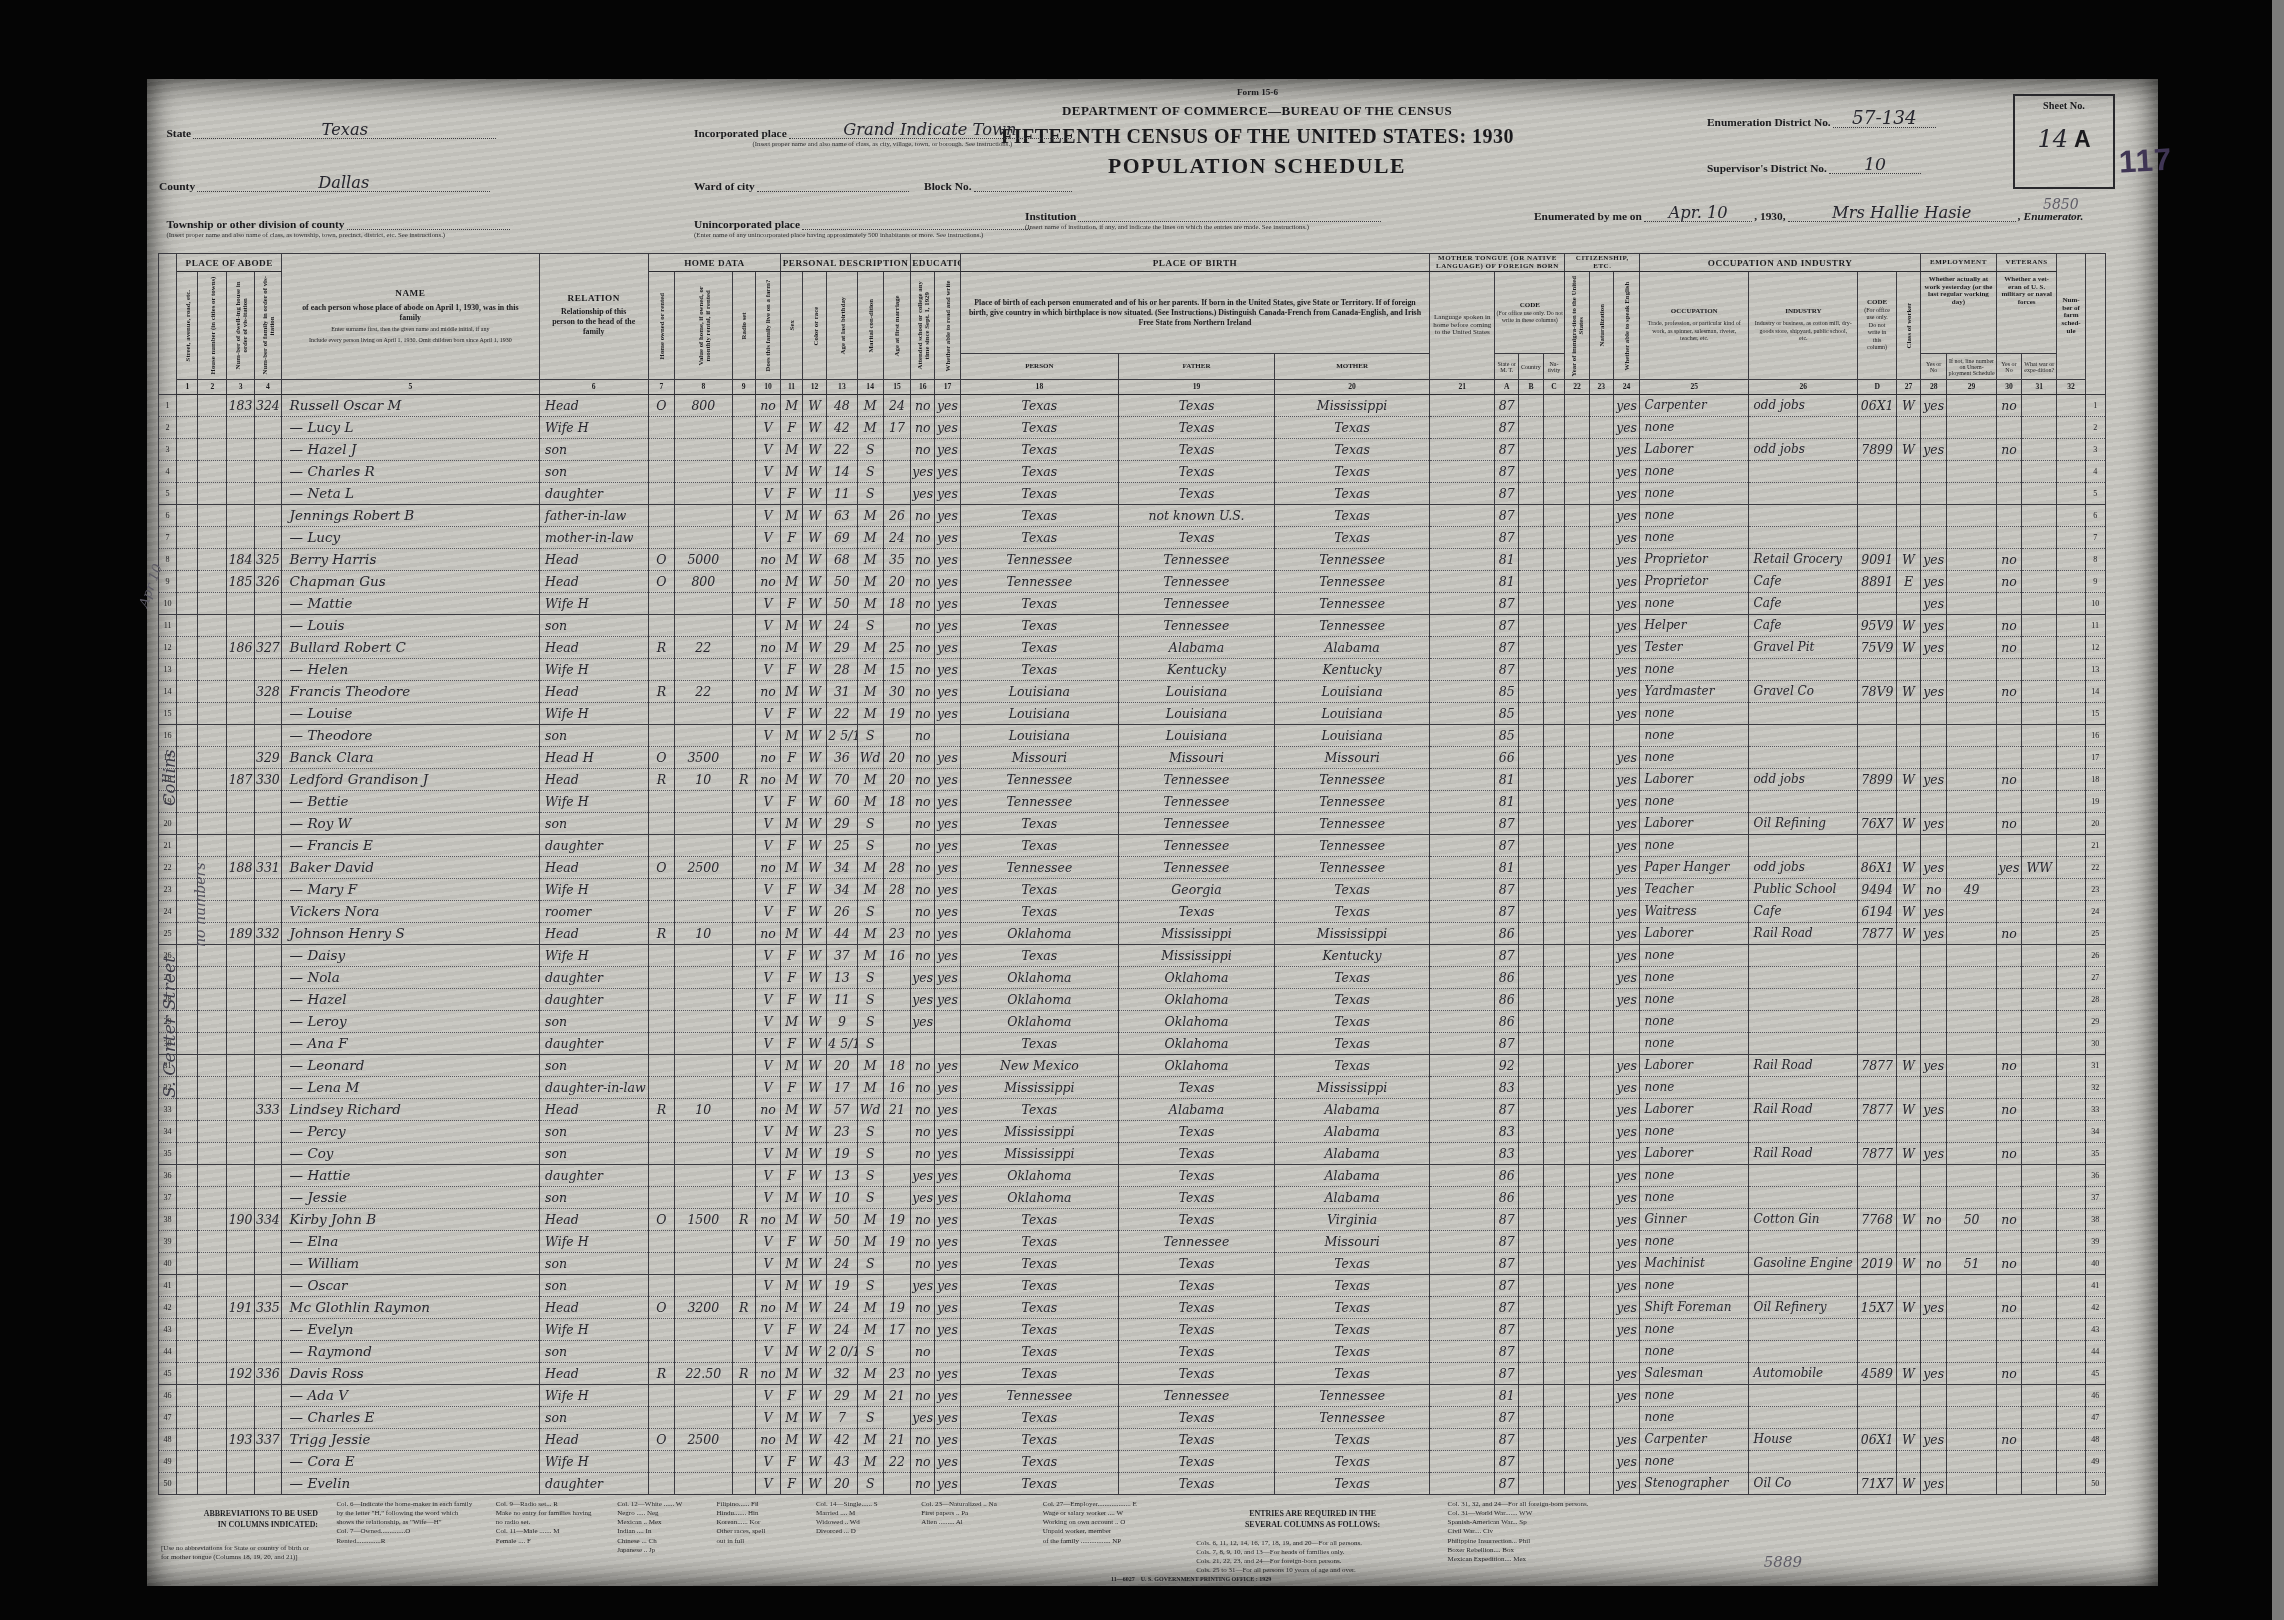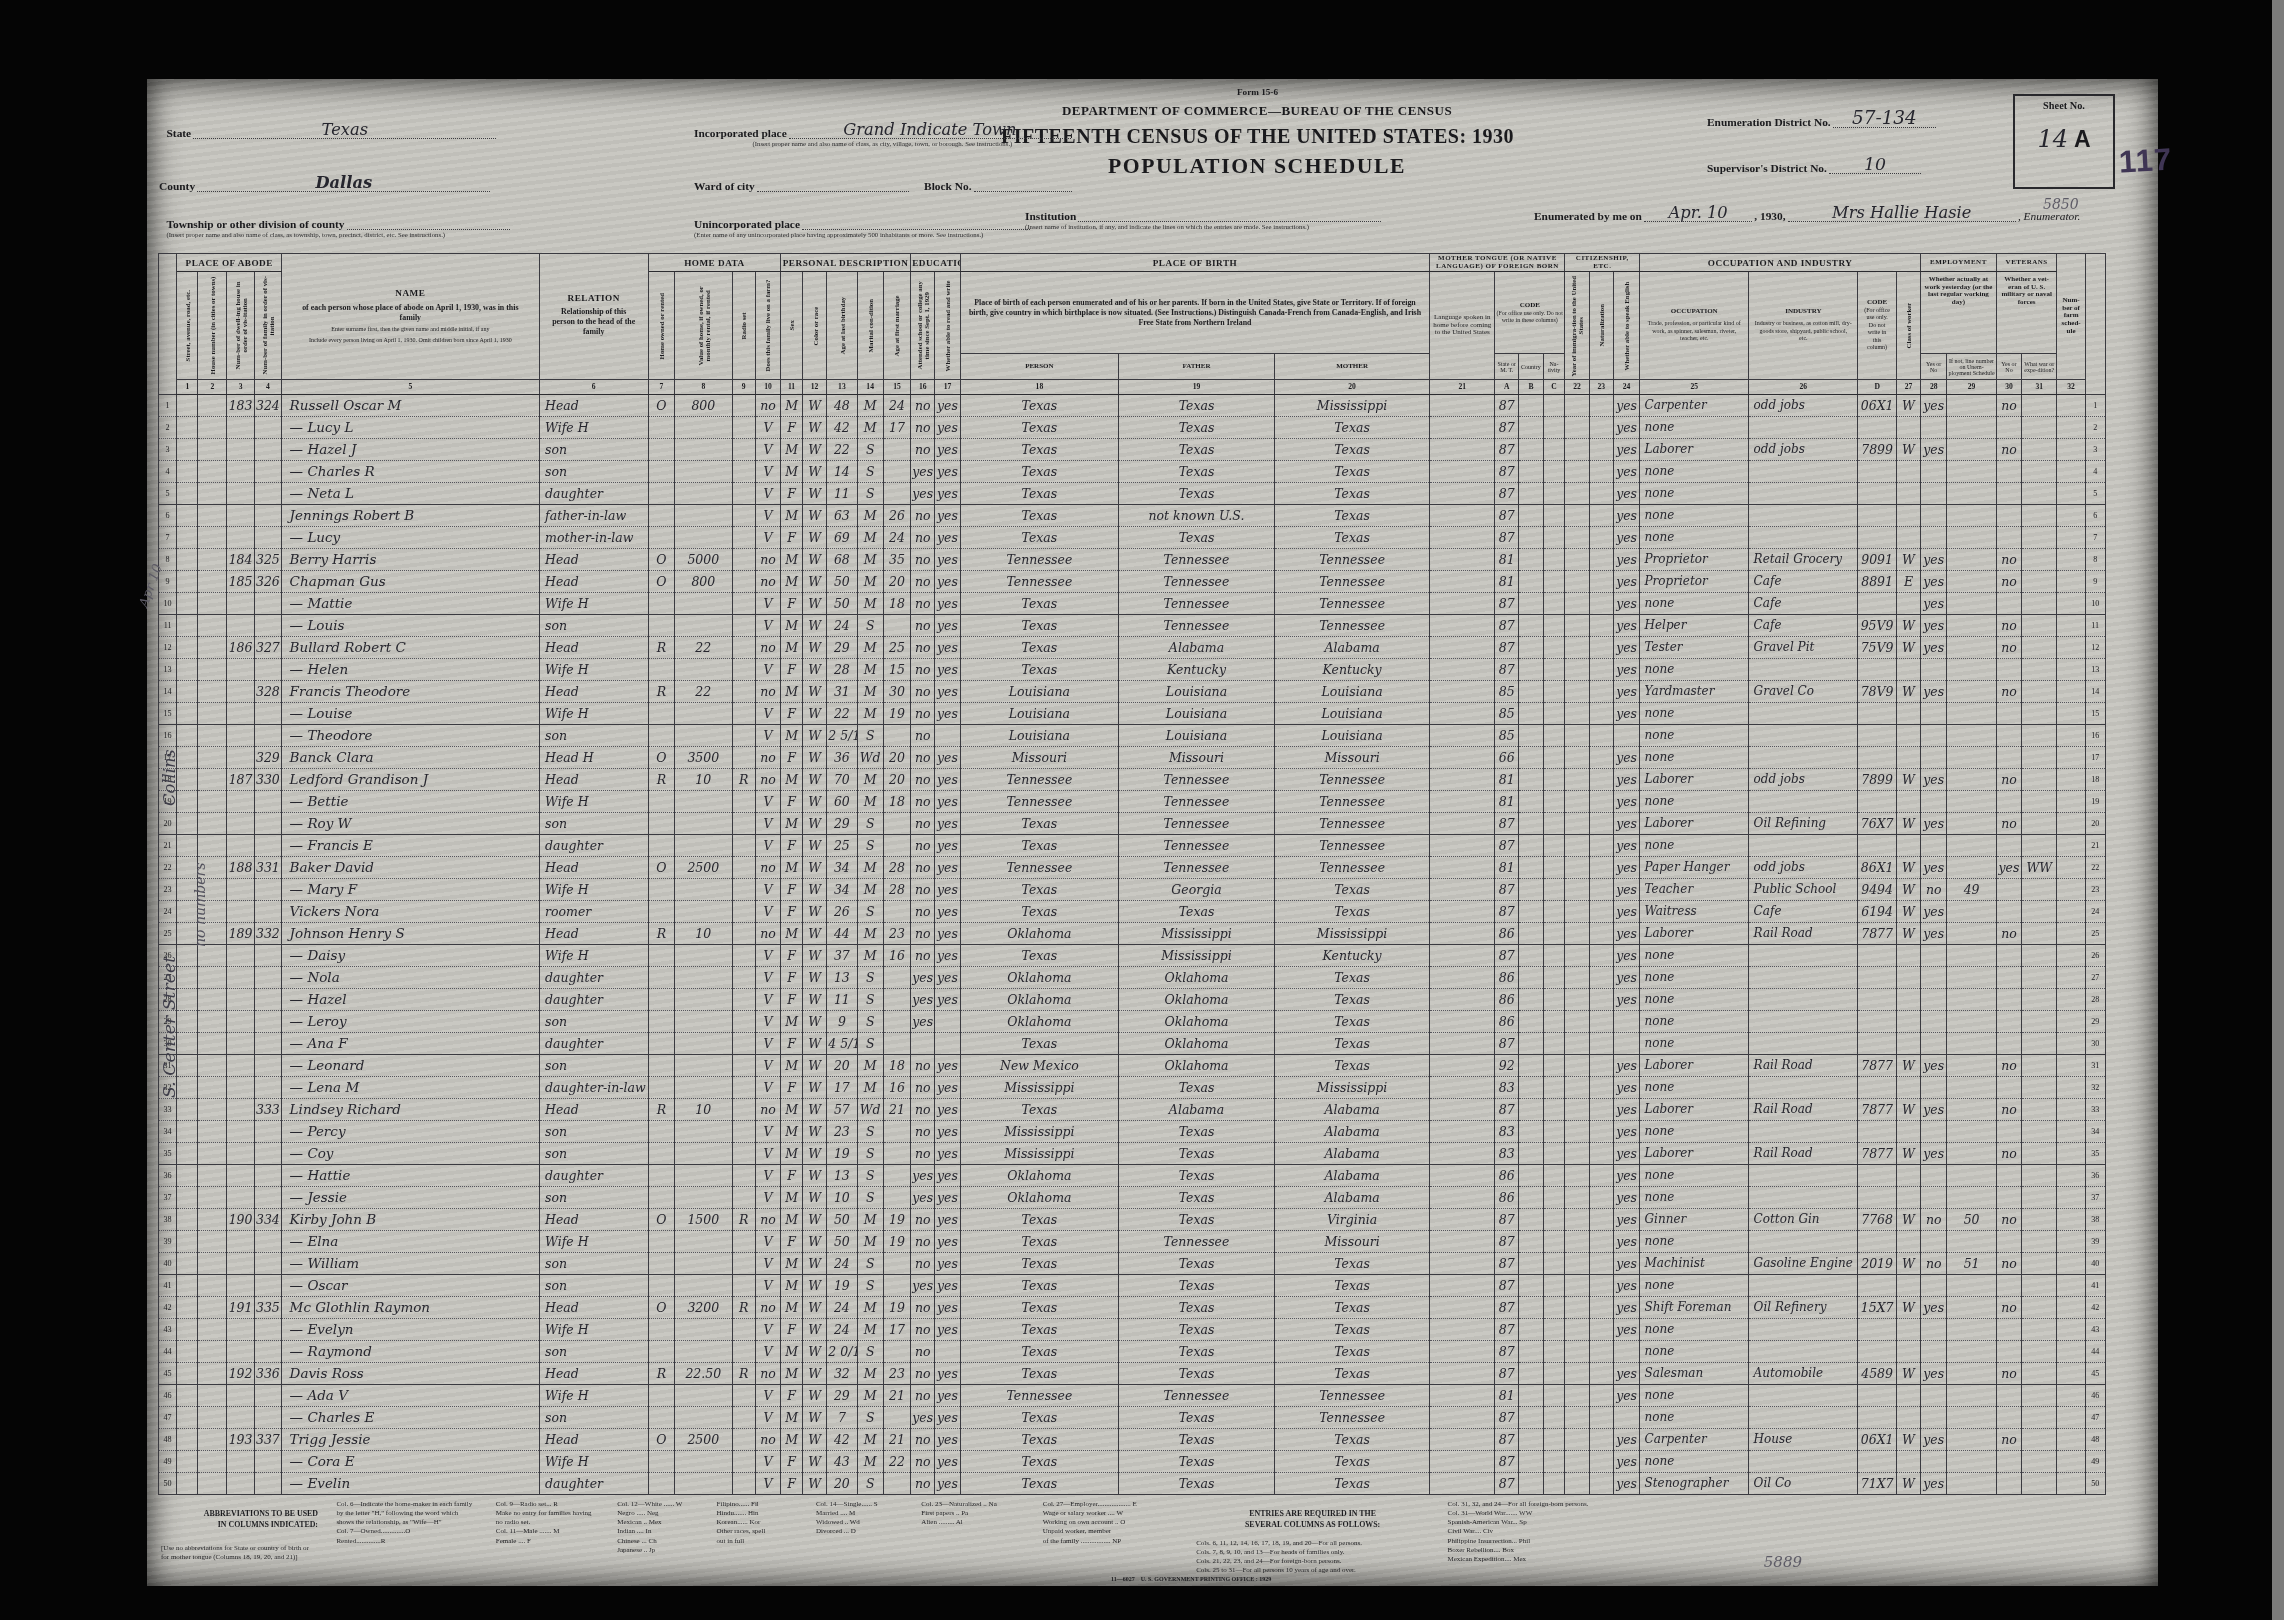--- a/index.html
+++ b/index.html
@@ -84,21 +84,21 @@
     <div class="c sched-title">POPULATION SCHEDULE</div>
 
     <div class="c" style="left:19.5px;top:46px;">
       <span class="fld-label">State</span>
       <span class="dotline" style="width:303px;">
         <span class="hw hw-val">Texas</span>
       </span>
     </div>
     <div class="c" style="left:12px;top:99px;">
       <span class="fld-label">County</span>
-      <span class="dotline" style="width:293px;font-weight:bold;">
+      <span class="dotline" style="width:293px;">
         <span class="hw hw-val">Dallas</span>
       </span>
     </div>
     <div class="c" style="left:19.5px;top:137px;width:358px;">
       <span class="fld-label">Township or other division of county</span>
       <span class="dotline" style="width:163px;"></span>
       <div class="fld-note">(Insert proper name and also name of class, as township, town, precinct, district, etc.  See instructions.)</div>
     </div>
 
     <div class="c" style="left:547px;top:46px;">
@@ -128,21 +128,21 @@
 
     <div class="c" style="left:1387px;top:129px;white-space:nowrap;">
       <span class="fld-label">Enumerated by me on</span>
       <span class="dotline" style="width:108px;">
         <span class="hw hw-val">Apr. 10</span>
       </span>
       <span class="fld-label">, 1930,</span>
       <span class="dotline" style="width:228px;">
         <span class="hw hw-val">Mrs Hallie Hasie</span>
       </span>
-      <span class="fld-label" style="font-style:italic;font-weight:normal;">, Enumerator.</span>
+      <span class="fld-label" style="font-style:italic;font-weight:bold;">, Enumerator.</span>
     </div>
 
     <div class="c" style="left:1560px;top:35px;">
       <span class="fld-label">Enumeration District No.</span>
       <span class="dotline" style="width:103px;">
         <span class="hw hw-val" style="font-size:18.4px;">57-134</span>
       </span>
     </div>
     <div class="c" style="left:1560px;top:81px;">
       <span class="fld-label">Supervisor's District No.</span>

